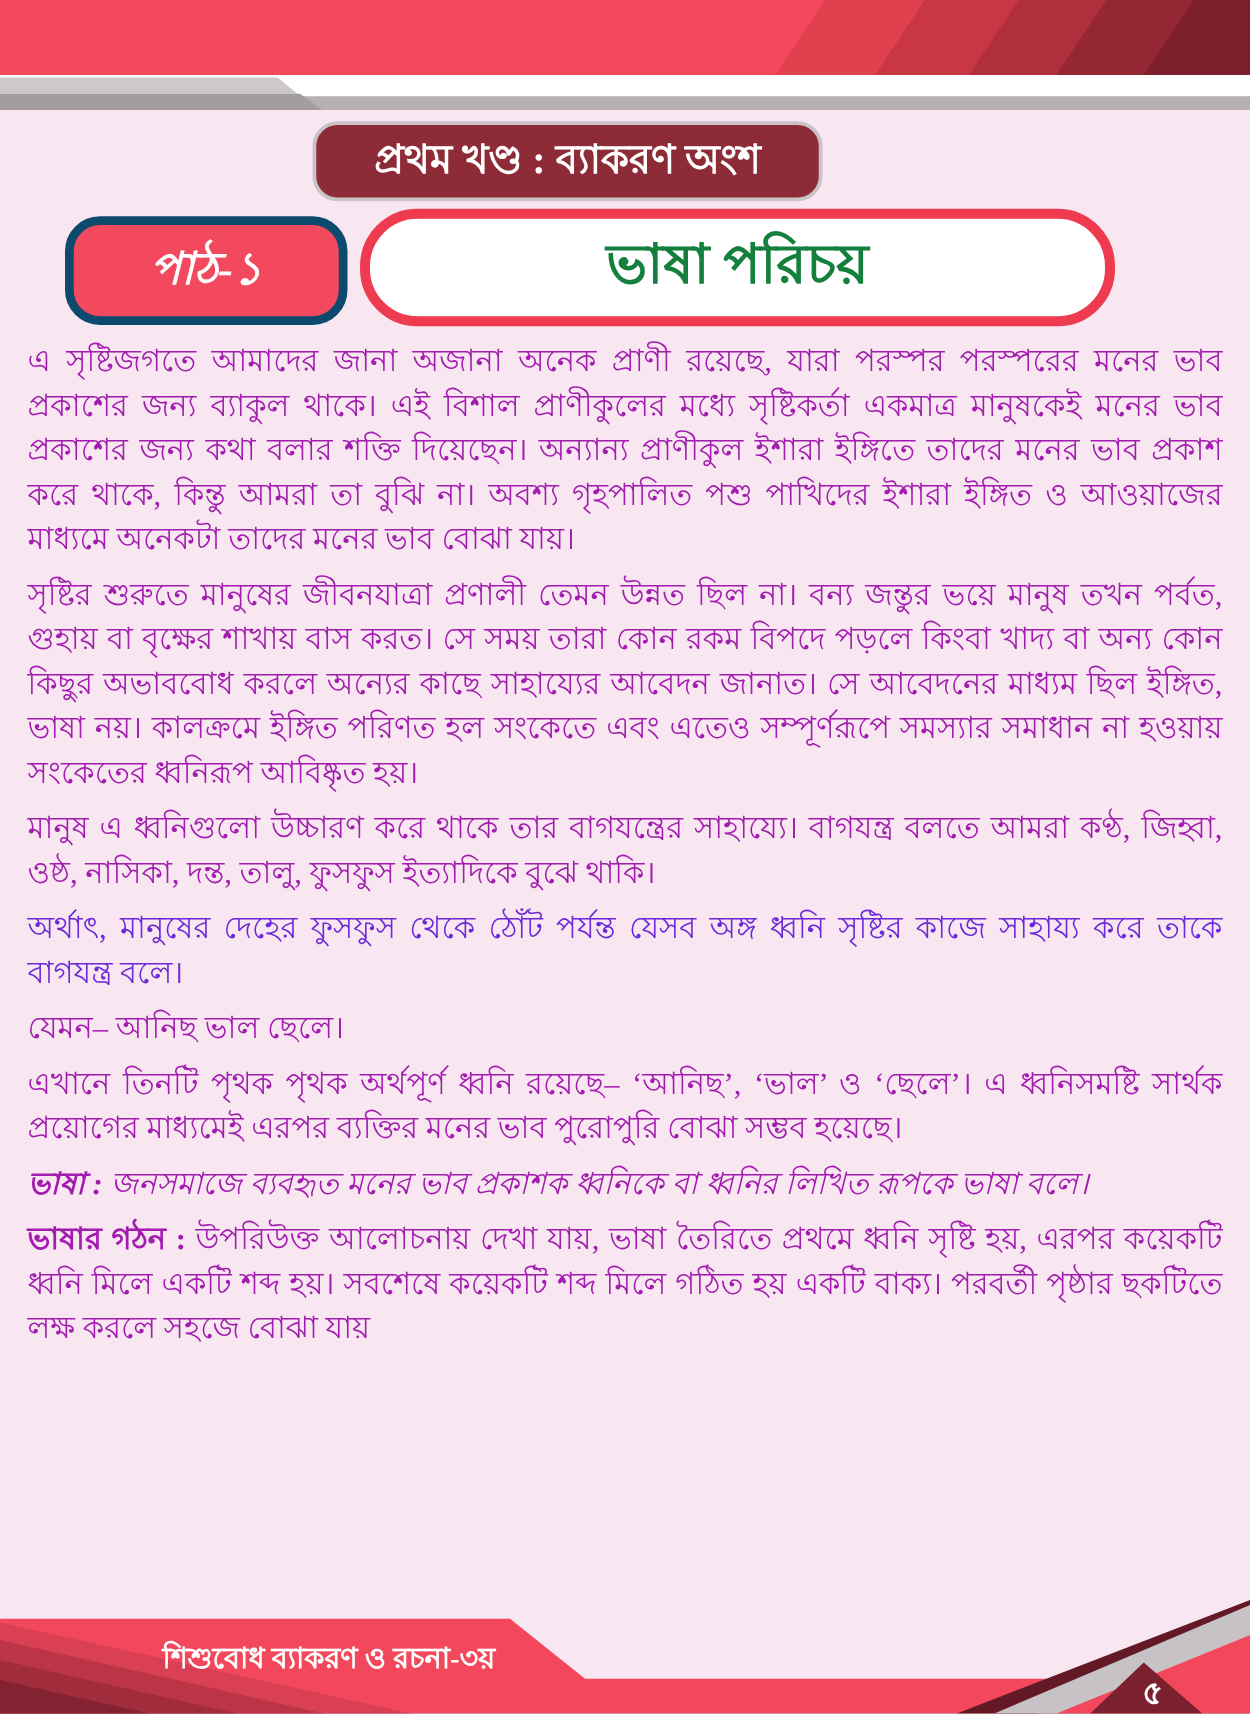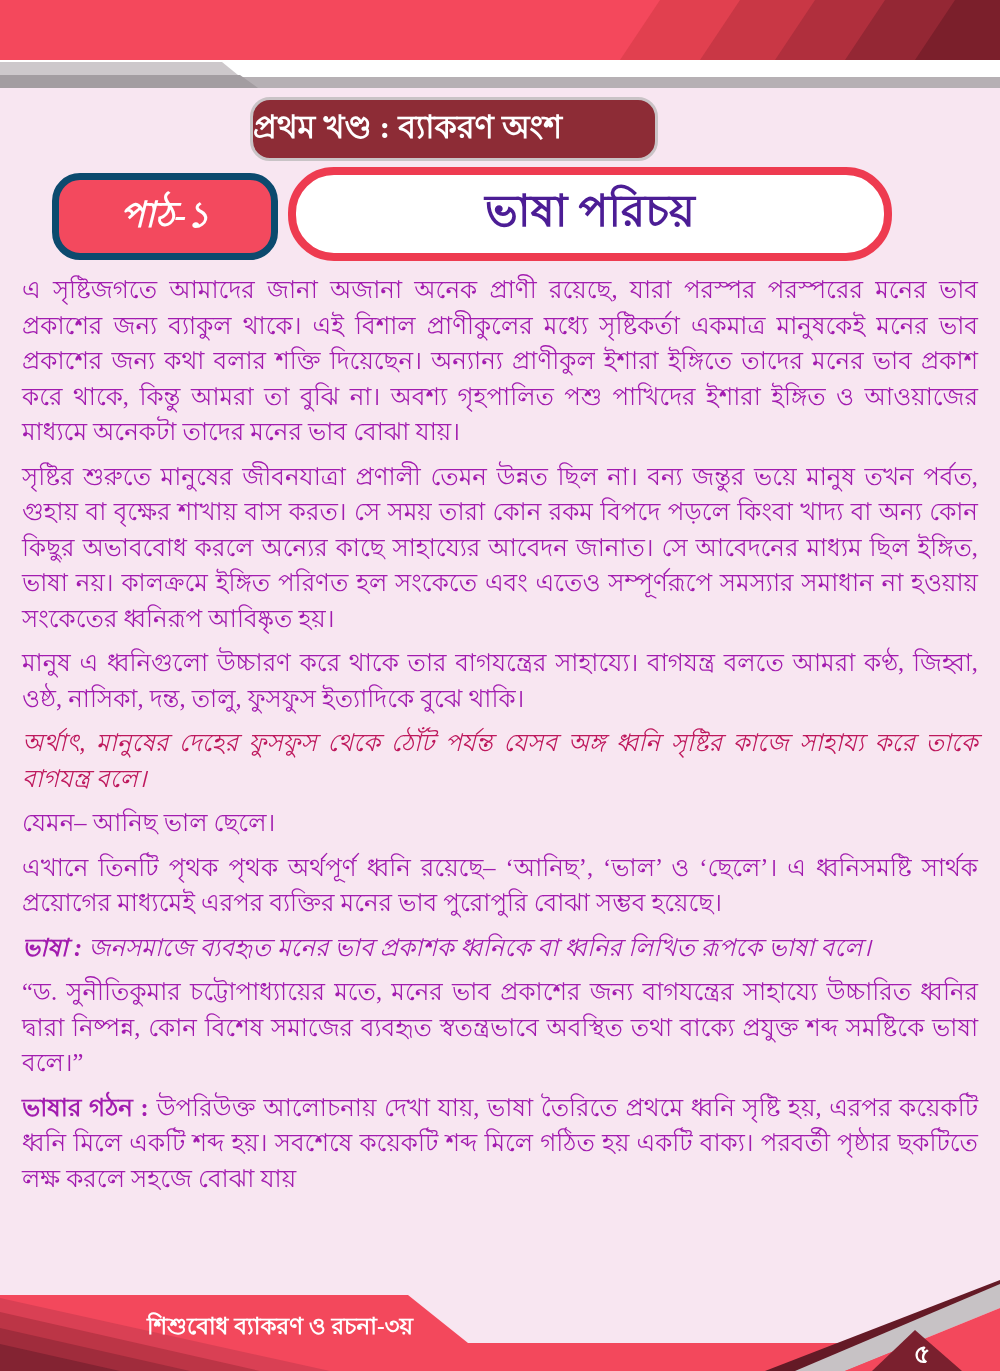--- a/index.html
+++ b/index.html
@@ -8,53 +8,53 @@
     background:#f8e6f1; overflow:hidden;
     font-family:"Liberation Serif", serif;
   }
   svg.decor { position:absolute; left:0; display:block; pointer-events:none; }
   svg.top-decor { top:0; }
   svg.footer-decor { bottom:0; }
 
   .part-badge {
     position:absolute; left:250px; top:97px; width:408px; height:64px;
     background:#8d2c36; border:3px solid #c9c3c6; border-radius:20px;
-    display:flex; align-items:center; 
+    display:flex; align-items:center; justify-content:center;
     color:#ffffff; font-weight:bold; font-size:32px;
     box-sizing:border-box;
   }
   .lesson-badge {
     position:absolute; left:52px; top:173px; width:226px; height:87px;
     background:#f3495e; border:7px solid #0c4a6e; border-radius:28px;
     display:flex; align-items:center; justify-content:center;
     color:#ffffff; font-weight:bold; font-style:italic; font-size:36px;
     box-sizing:border-box;
   }
   .title-banner {
     position:absolute; left:288px; top:167px; width:604px; height:94px;
     background:#ffffff; border:8px solid #ee3b50; border-radius:46px;
     display:flex; align-items:center; justify-content:center;
-    color:#4c1d95; font-weight:bold; font-size:44px;
+    color:#15803d; font-weight:bold; font-size:44px;
     box-sizing:border-box;
   }
 
   .body-text {
     position:absolute; left:0; right:0; top:272px; padding:0 22px;
   }
   .body-text p {
     margin:0 0 9px 0; font-size:24.5px; line-height:35.5px;
     text-align:justify; color:#a21caf;
   }
-  .body-text p.red-italic { color:#be185d; font-style:italic; }
+  .body-text p.red-italic { color:#6d28d9; }
   .body-text p.italic { font-style:italic; }
   .body-text p b.lead { font-weight:bold; }
 
   .footer-title {
     position:absolute; left:130px; top:1308px; width:300px;
-    color:#ffffff; font-size:23px; font-weight:bold; text-align:center;
+    color:#ffffff; font-size:23px; font-weight:bold; 
   }
   .page-number {
     position:absolute; left:900px; top:1334px; width:44px;
     color:#ffffff; font-size:26px; font-weight:bold; text-align:center;
   }
 </style>
 </head>
 <body>
 
 <div class="page">
@@ -83,21 +83,20 @@
   </div>
 
   <div class="body-text">
     <p>এ সৃষ্টিজগতে আমাদের জানা অজানা অনেক প্রাণী রয়েছে, যারা পরস্পর পরস্পরের মনের ভাব প্রকাশের জন্য ব্যাকুল থাকে। এই বিশাল প্রাণীকুলের মধ্যে সৃষ্টিকর্তা একমাত্র মানুষকেই মনের ভাব প্রকাশের জন্য কথা বলার শক্তি দিয়েছেন। অন্যান্য প্রাণীকুল ইশারা ইঙ্গিতে তাদের মনের ভাব প্রকাশ করে থাকে, কিন্তু আমরা তা বুঝি না। অবশ্য গৃহপালিত পশু পাখিদের ইশারা ইঙ্গিত ও আওয়াজের মাধ্যমে অনেকটা তাদের মনের ভাব বোঝা যায়।</p>
     <p>সৃষ্টির শুরুতে মানুষের জীবনযাত্রা প্রণালী তেমন উন্নত ছিল না। বন্য জন্তুর ভয়ে মানুষ তখন পর্বত, গুহায় বা বৃক্ষের শাখায় বাস করত। সে সময় তারা কোন রকম বিপদে পড়লে কিংবা খাদ্য বা অন্য কোন কিছুর অভাববোধ করলে অন্যের কাছে সাহায্যের আবেদন জানাত। সে আবেদনের মাধ্যম ছিল ইঙ্গিত, ভাষা নয়। কালক্রমে ইঙ্গিত পরিণত হল সংকেতে এবং এতেও সম্পূর্ণরূপে সমস্যার সমাধান না হওয়ায় সংকেতের ধ্বনিরূপ আবিষ্কৃত হয়।</p>
     <p>মানুষ এ ধ্বনিগুলো উচ্চারণ করে থাকে তার বাগযন্ত্রের সাহায্যে। বাগযন্ত্র বলতে আমরা কণ্ঠ, জিহ্বা, ওষ্ঠ, নাসিকা, দন্ত, তালু, ফুসফুস ইত্যাদিকে বুঝে থাকি।</p>
     <p class="red-italic">অর্থাৎ, মানুষের দেহের ফুসফুস থেকে ঠোঁট পর্যন্ত যেসব অঙ্গ ধ্বনি সৃষ্টির কাজে সাহায্য করে তাকে বাগযন্ত্র বলে।</p>
     <p>যেমন– আনিছ ভাল ছেলে।</p>
     <p>এখানে তিনটি পৃথক পৃথক অর্থপূর্ণ ধ্বনি রয়েছে– ‘আনিছ’, ‘ভাল’ ও ‘ছেলে’। এ ধ্বনিসমষ্টি সার্থক প্রয়োগের মাধ্যমেই এরপর ব্যক্তির মনের ভাব পুরোপুরি বোঝা সম্ভব হয়েছে।</p>
     <p class="italic"><b class="lead">ভাষা :</b><span> জনসমাজে ব্যবহৃত মনের ভাব প্রকাশক ধ্বনিকে বা ধ্বনির লিখিত রূপকে ভাষা বলে।</span></p>
-    <p>“ড. সুনীতিকুমার চট্টোপাধ্যায়ের মতে, মনের ভাব প্রকাশের জন্য বাগযন্ত্রের সাহায্যে উচ্চারিত ধ্বনির দ্বারা নিষ্পন্ন, কোন বিশেষ সমাজের ব্যবহৃত স্বতন্ত্রভাবে অবস্থিত তথা বাক্যে প্রযুক্ত শব্দ সমষ্টিকে ভাষা বলে।”</p>
     <p><b class="lead">ভাষার গঠন :</b><span> উপরিউক্ত আলোচনায় দেখা যায়, ভাষা তৈরিতে প্রথমে ধ্বনি সৃষ্টি হয়, এরপর কয়েকটি ধ্বনি মিলে একটি শব্দ হয়। সবশেষে কয়েকটি শব্দ মিলে গঠিত হয় একটি বাক্য। পরবর্তী পৃষ্ঠার ছকটিতে লক্ষ করলে সহজে বোঝা যায়</span></p>
   </div>
 
   <svg class="decor footer-decor" width="1000" height="91" viewBox="0 0 1000 91">
     <polygon points="0,15 408,15 468,63 1000,63 1000,91 0,91" fill="#f3485c"></polygon>
     <polygon points="0,91 0,18 330,91" fill="#d94054"></polygon>
     <polygon points="0,91 0,32 260,91" fill="#bc3546"></polygon>
     <polygon points="0,91 0,48 190,91" fill="#a02c3c"></polygon>
     <polygon points="0,91 0,64 120,91" fill="#832332"></polygon>
     <polygon points="765,91 830,91 1000,12 1000,0" fill="#641a26"></polygon>

